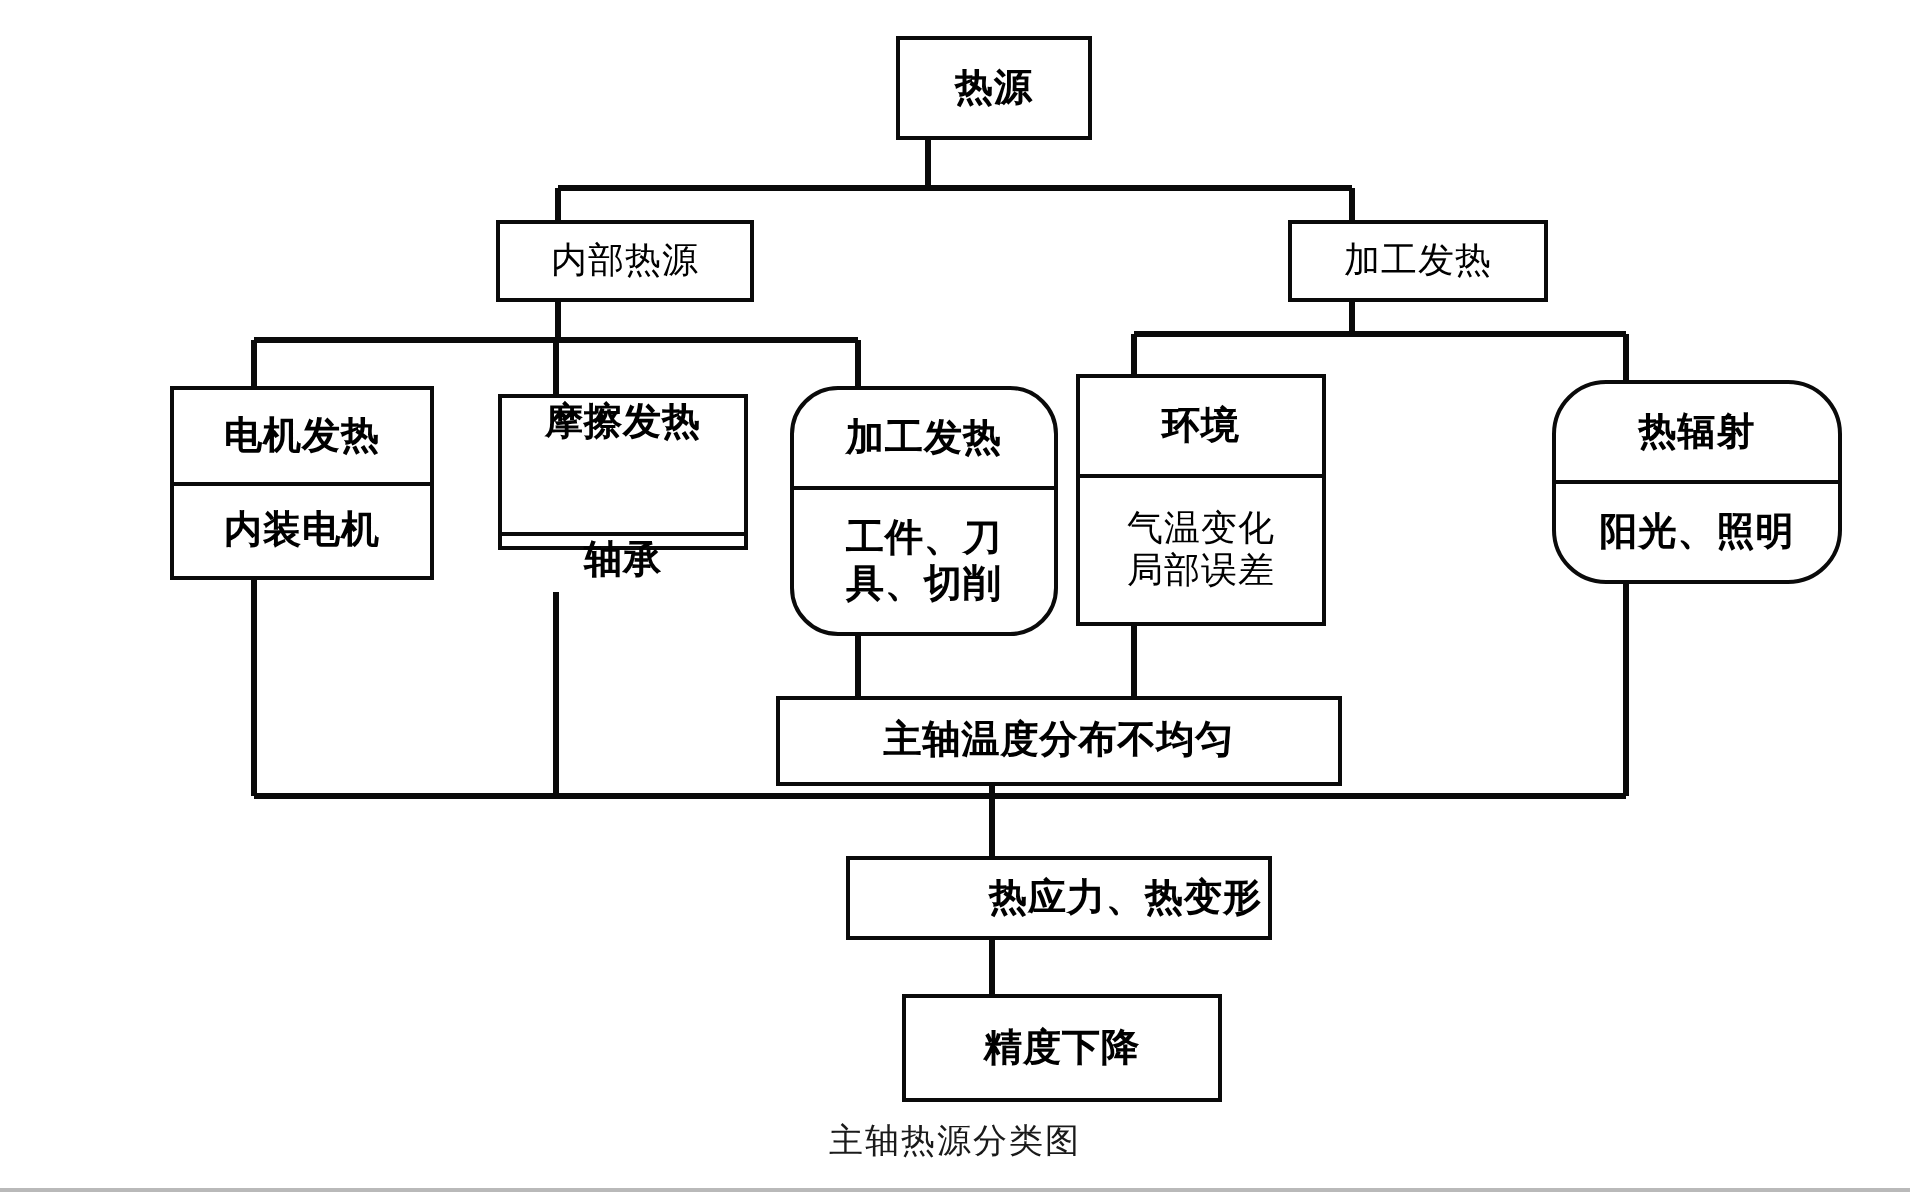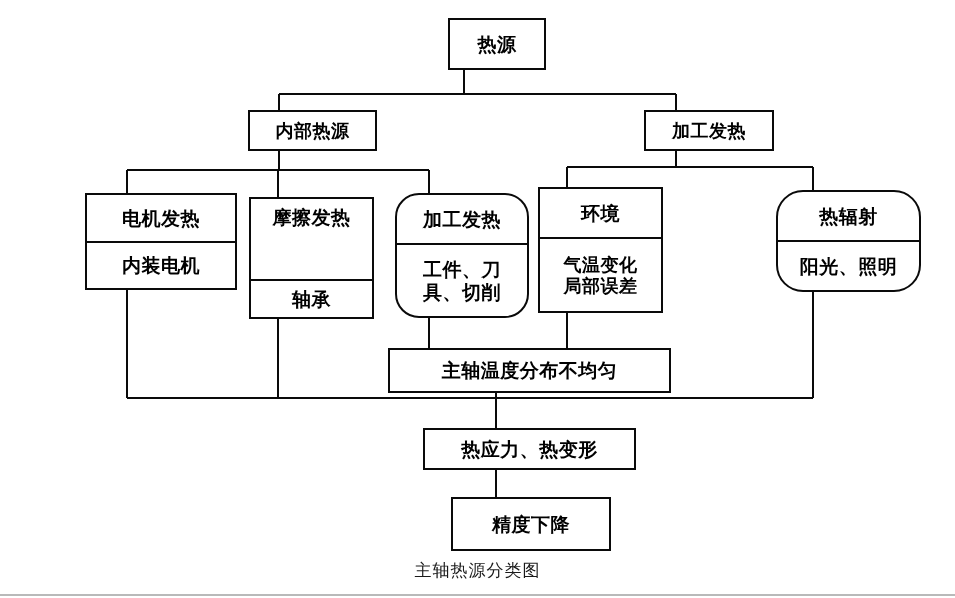--- a/index.html
+++ b/index.html
@@ -42,21 +42,21 @@
     color: #000000;
     line-height: 1.18;
     padding: 1px 3px;
     white-space: pre-line;
     letter-spacing: 0.5px;
   }
   .cell.divided {
     border-top: 2px solid #0a0a0a;
   }
   .s18 { font-size: 19px; font-weight: 700; }
-  .s17 { font-size: 18px; font-weight: 700; text-align: right; }
+  .s17 { font-size: 18px; font-weight: 400; text-align: right; }
   #caption {
     position: absolute;
     left: 0;
     top: 559px;
     width: 955px;
     text-align: center;
     font-size: 17px;
     color: #1a1a1a;
     font-family: "DejaVu Serif", "Liberation Serif", serif;
     letter-spacing: 1px;
@@ -112,26 +112,26 @@
   </div>
 
   <div class="node" style="left:215px; top:110px; width:129px; height:41px;">
     <div class="cell s17">内部热源</div>
   </div>
 
   <div class="node" style="left:611px; top:110px; width:130px; height:41px;">
     <div class="cell s17">加工发热</div>
   </div>
 
-  <div class="node" style="left:52px; top:193px; width:152px; height:97px;">
+  <div class="node" style="left:52px; top:193px; width:132px; height:97px;">
     <div class="cell s18">电机发热</div>
     <div class="cell divided s18">内装电机</div>
   </div>
 
-  <div class="node" style="left:216px; top:197px; width:125px; height:122px;gap:43px;">
+  <div class="node" style="left:216px; top:197px; width:125px; height:78px;gap:43px;">
     <div class="cell s18">摩擦发热</div>
     <div class="cell divided s18">轴承</div>
   </div>
 
   <div class="node" style="left:362px; top:193px; width:134px; height:125px;border-radius:24px;">
     <div class="cell s18" style="flex:0 0 48px;">加工发热</div>
     <div class="cell divided s18">工件、刀
 具、切削</div>
   </div>
 
@@ -143,21 +143,21 @@
 
   <div class="node" style="left:743px; top:190px; width:145px; height:102px;border-radius:27px;">
     <div class="cell s18">热辐射</div>
     <div class="cell divided s18">阳光、照明</div>
   </div>
 
   <div class="node" style="left:355px; top:348px; width:283px; height:45px;">
     <div class="cell s18">主轴温度分布不均匀</div>
   </div>
 
-  <div class="node" style="left:390px; top:428px; width:213px; height:42px;">
+  <div class="node" style="left:390px; top:428px; width:213px; height:42px;align-items:flex-end;">
     <div class="cell s18">热应力、热变形</div>
   </div>
 
   <div class="node" style="left:418px; top:497px; width:160px; height:54px;">
     <div class="cell s18">精度下降</div>
   </div>
 
   <div id="caption">主轴热源分类图</div>
 
   <div id="bottom-rule"></div>

